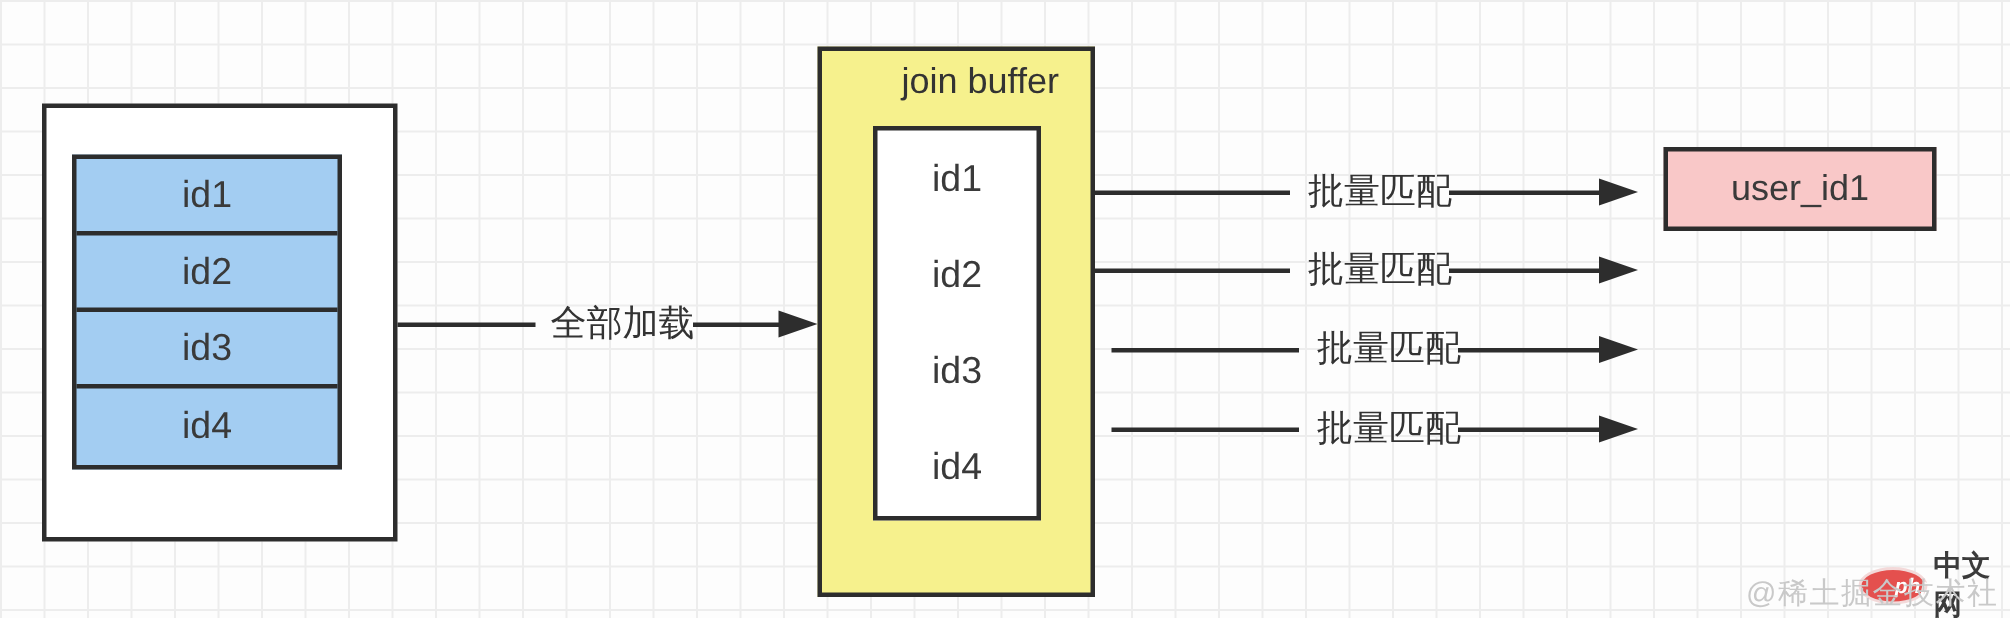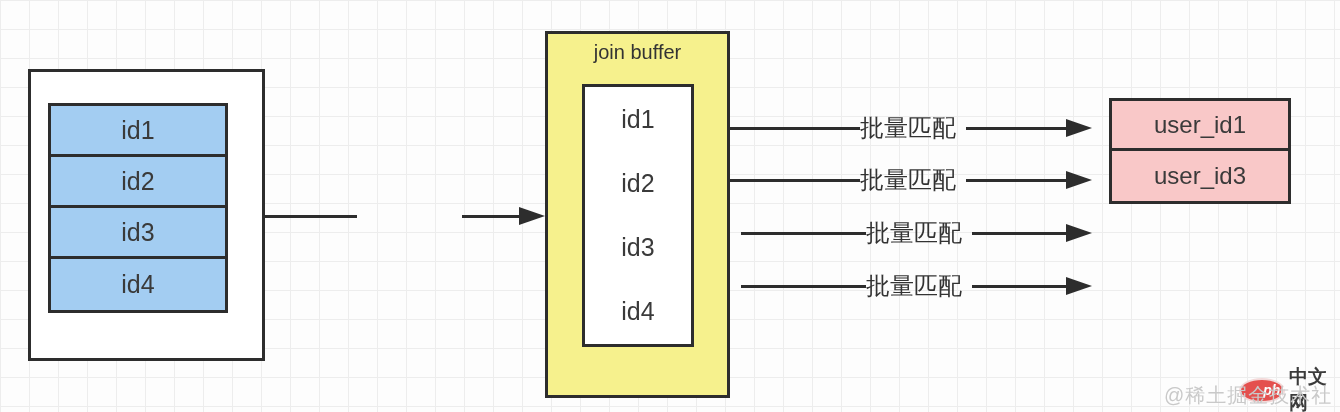--- a/index.html
+++ b/index.html
@@ -50,23 +50,23 @@
 
   
   .join-buffer {
     position: absolute;
     left: 545px; top: 31px; width: 185px; height: 367px;
     background: #f6f18d;
     border: 3px solid #2d2d2d;
   }
   .jb-title {
     position: absolute;
-    left: 0; top: 7px; width: 100%;
+    left: 16px; top: 7px; width: 100%;
     text-align: center;
-    font-size: 20px;
+    font-size: 24px;
     color: #333333;
   }
   .jb-inner {
     position: absolute;
     left: 34px; top: 50px; width: 112px; height: 263px;
     background: #ffffff;
     border: 3px solid #2d2d2d;
     display: flex;
     flex-direction: column;
     justify-content: space-around;
@@ -86,21 +86,21 @@
   .ahead {
     position: absolute;
     width: 0; height: 0;
     border-top: 9px solid transparent;
     border-bottom: 9px solid transparent;
     border-left: 26px solid #2d2d2d;
   }
   .arrow-label {
     position: absolute;
     width: 108px;
-    text-align: left;
+    text-align: right;
     font-size: 24px;
     line-height: 26px;
     color: #333333;
     white-space: nowrap;
   }
 
   
   .wm-community {
     position: absolute;
     left: 1164px; top: 382px;
@@ -150,20 +150,21 @@
       </div>
     <div class="row">
         <span>id3</span>
       </div>
     <div class="row">
         <span>id4</span>
       </div>
   </div>
 
   <div class="hline" style="left:265px; top:215px; width:92px;"></div>
+  <div class="arrow-label" style="left:355px; top:203px;">全部加载</div>
   <div class="hline" style="left:462px; top:215px; width:58px;"></div>
   <div class="ahead" style="left:519px; top:207px;"></div>
 
   <div class="join-buffer">
     <div class="jb-title">join buffer</div>
     <div class="jb-inner">
       <div class="jb-id">id1</div>
       <div class="jb-id">id2</div>
       <div class="jb-id">id3</div>
       <div class="jb-id">id4</div>
@@ -187,23 +188,20 @@
 
   <div class="hline" style="left:741px; top:285px; width:125px;"></div>
   <div class="arrow-label" style="left:866px; top:273px;">批量匹配</div>
   <div class="hline" style="left:972px; top:285px; width:95px;"></div>
   <div class="ahead" style="left:1066px; top:277px;"></div>
 
   <div class="stack pink right-stack">
     <div class="row">
         <span>user_id1</span>
       </div>
-    <div class="row">
-        <span>user_id3</span>
-      </div>
   </div>
 
   <div class="wm-logo">
     <span class="wm-badge">php</span>
     <span class="wm-suffix">中文网</span>
   </div>
   <div class="wm-community">@稀土掘金技术社区</div>
 
 </div>
 

